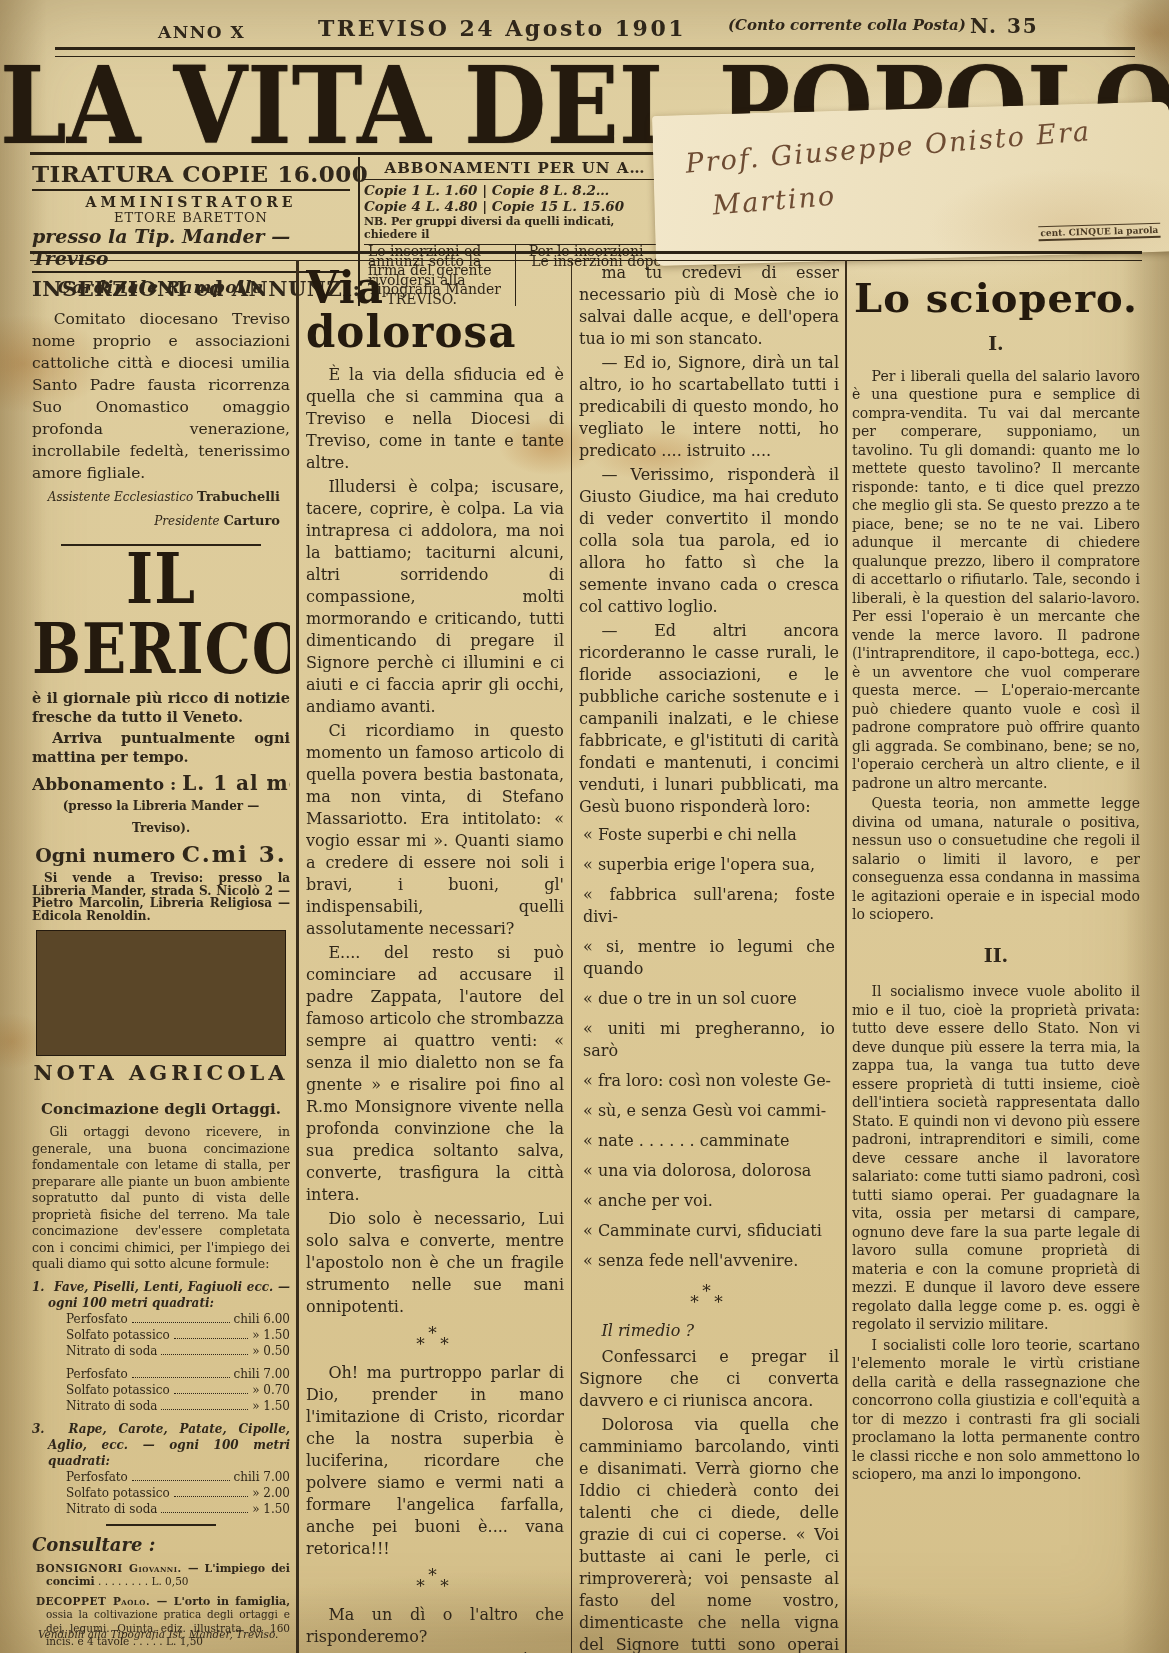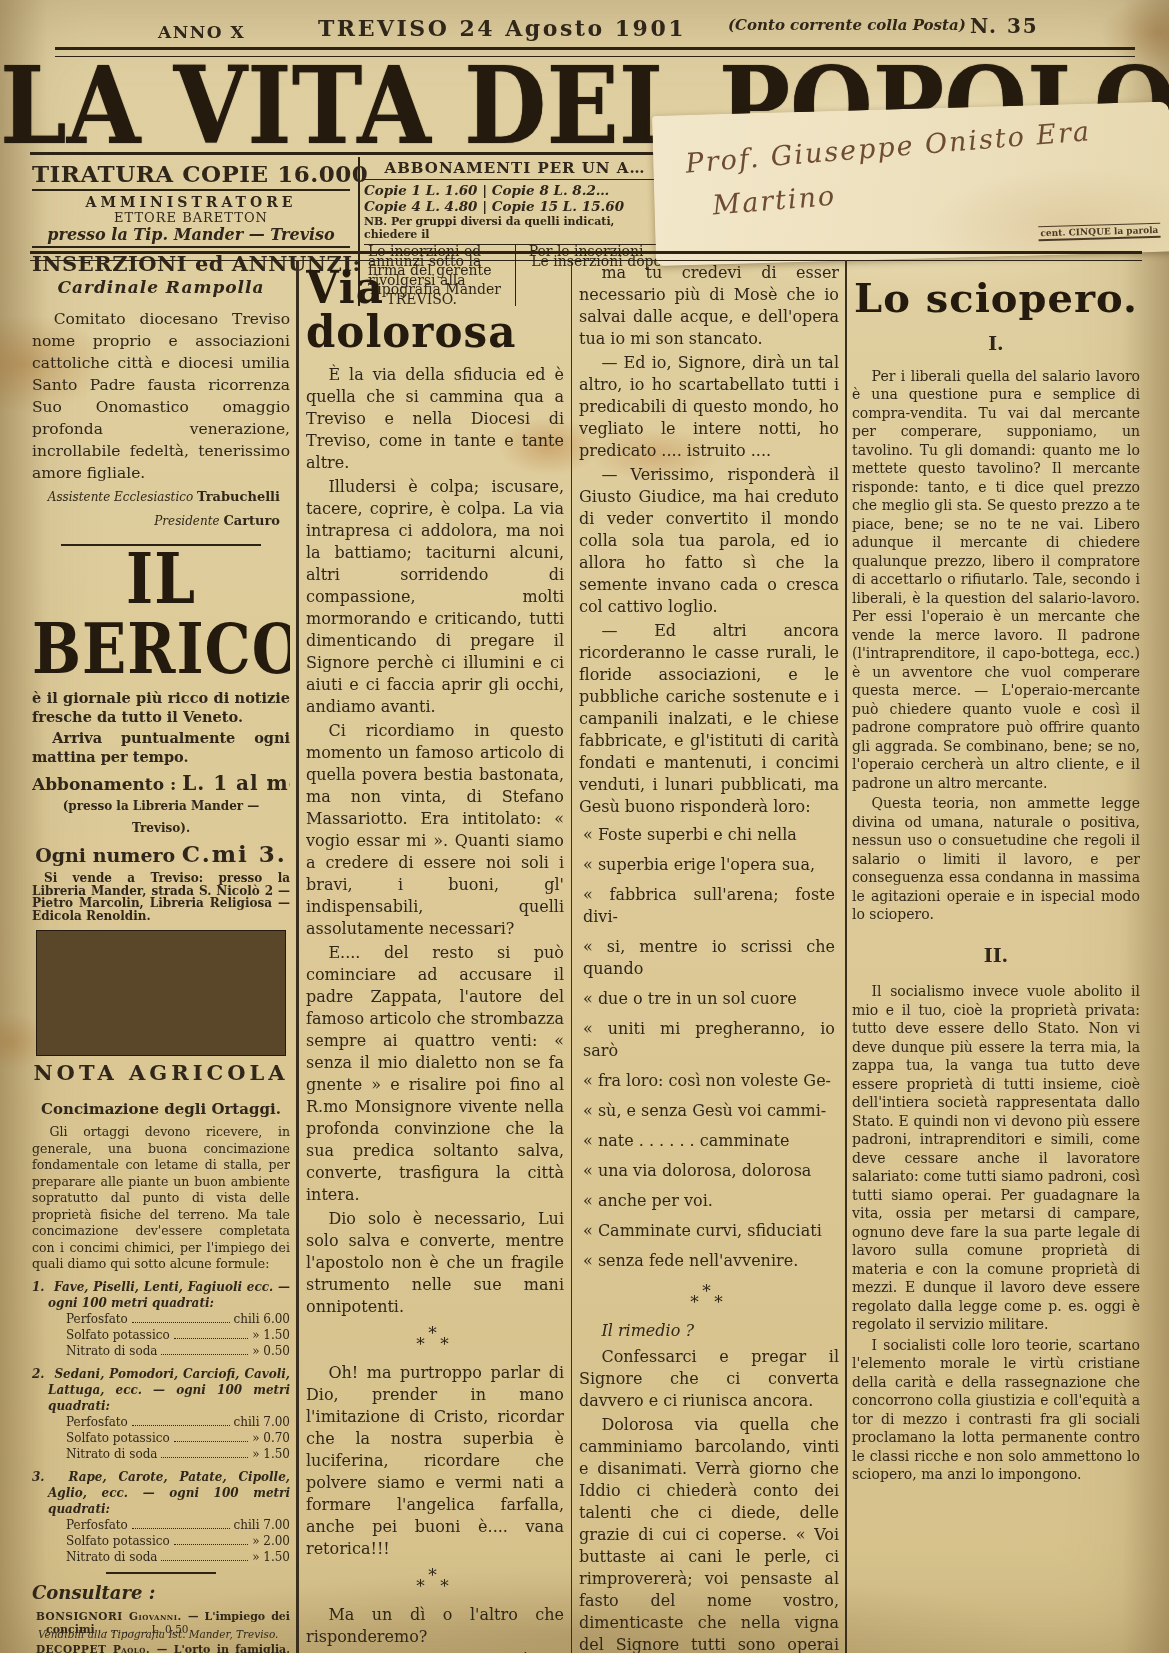--- a/index.html
+++ b/index.html
@@ -28,21 +28,21 @@
     line-height:1;transform:scaleY(1.12);transform-origin:top center;color:#241a0e;
     text-shadow:0 0 1px rgba(36,26,14,.8);white-space:nowrap;}
   .mast-rule{top:152px;left:30px;width:1110px;border-top:3px solid #2c2315;}
   
   .infobar{top:157px;left:30px;width:640px;display:flex;align-items:stretch;}
   .info-left{width:318px;border-right:2px solid #2c2315;padding:3px 8px 2px 2px;}
   .tiratura{font-size:23px;font-weight:bold;letter-spacing:.5px;white-space:nowrap;}
   .tl-rule{border-top:2px solid #2c2315;margin:2px 0 3px;}
   .amm-label{font-size:14px;font-weight:bold;letter-spacing:4px;text-align:center;}
   .amm-name{font-size:13px;text-align:center;letter-spacing:1px;}
-  .amm-addr{font-size:16px;font-style:italic;font-weight:bold;text-align:center;}
+  .amm-addr{font-size:19px;font-style:italic;font-weight:bold;text-align:left;}
   .inserzioni{font-size:21px;font-weight:bold;letter-spacing:.5px;margin-top:3px;white-space:nowrap;}
   .info-mid{flex:1;padding:2px 4px 0 4px;display:flex;flex-direction:column;}
   .abb-title{font-size:15px;font-weight:bold;letter-spacing:1px;text-align:center;}
   .ml-rule{border-top:1px solid #2c2315;margin:2px 0;}
   .price-row{font-size:13.5px;font-weight:bold;white-space:nowrap;font-style:italic;}
   .price-nb{font-size:11px;font-weight:bold;margin-top:1px;}
   .tiny-row{display:flex;border-top:1px solid #2c2315;margin-top:3px;}
   .tiny-cell{font-size:14px;line-height:9.5px;padding:2px 4px;width:50%;}
   .tiny-cell + .tiny-cell{border-left:1px solid #2c2315;text-align:right;}
   
@@ -201,21 +201,20 @@
           <span class="leader"></span>
           <span class="fval">»  1.50</span>
         </div>
       <div class="frow">
           <span class="fname">Nitrato di soda</span>
           <span class="leader"></span>
           <span class="fval">»  0.50</span>
         </div>
     </div>
     <div class="formula">
-      <span class="crops"><i>2.</i>&nbsp; <span>Sedani, Pomodori, Carciofi, Cavoli, Lattuga, ecc. — ogni 100 metri quadrati:</span></span>
       <div class="frow">
           <span class="fname">Perfosfato</span>
           <span class="leader"></span>
           <span class="fval">chili 7.00</span>
         </div>
       <div class="frow">
           <span class="fname">Solfato potassico</span>
           <span class="leader"></span>
           <span class="fval">»  0.70</span>
         </div>
@@ -270,21 +269,21 @@
   </div>
 
   <div class="abs col" id="c3">
     <p>ma tu credevi di esser necessario più di Mosè che io salvai dalle acque, e dell'opera tua io mi son stancato.</p>
     <p>— Ed io, Signore, dirà un tal altro, io ho scartabellato tutti i predicabili di questo mondo, ho vegliato le intere notti, ho predicato .... istruito ....</p>
     <p>— Verissimo, risponderà il Giusto Giudice, ma hai creduto di veder convertito il mondo colla sola tua parola, ed io allora ho fatto sì che la semente invano cada o cresca col cattivo loglio.</p>
     <p>— Ed altri ancora ricorderanno le casse rurali, le floride associazioni, e le pubbliche cariche sostenute e i campanili inalzati, e le chiese fabbricate, e gl'istituti di carità fondati e mantenuti, i concimi venduti, i lunari pubblicati, ma Gesù buono risponderà loro:</p>
     <span class="quote-line">« Foste superbi e chi nella</span>
     <span class="quote-line">« superbia erige l'opera sua,</span>
     <span class="quote-line">« fabbrica sull'arena; foste divi-</span>
-    <span class="quote-line">« si, mentre io scrissi che quando</span>
+    <span class="quote-line">« si, mentre io legumi che quando</span>
     <span class="quote-line">« due o tre in un sol cuore</span>
     <span class="quote-line">« uniti mi pregheranno, io sarò</span>
     <span class="quote-line">« fra loro: così non voleste Ge-</span>
     <span class="quote-line">« sù, e senza Gesù voi cammi-</span>
     <span class="quote-line">« nate . . . . . .  camminate</span>
     <span class="quote-line">« una via dolorosa, dolorosa</span>
     <span class="quote-line">« anche per voi.</span>
     <span class="quote-line">« Camminate curvi, sfiduciati</span>
     <span class="quote-line">« senza fede nell'avvenire.</span>
     <p class="asterism">*

